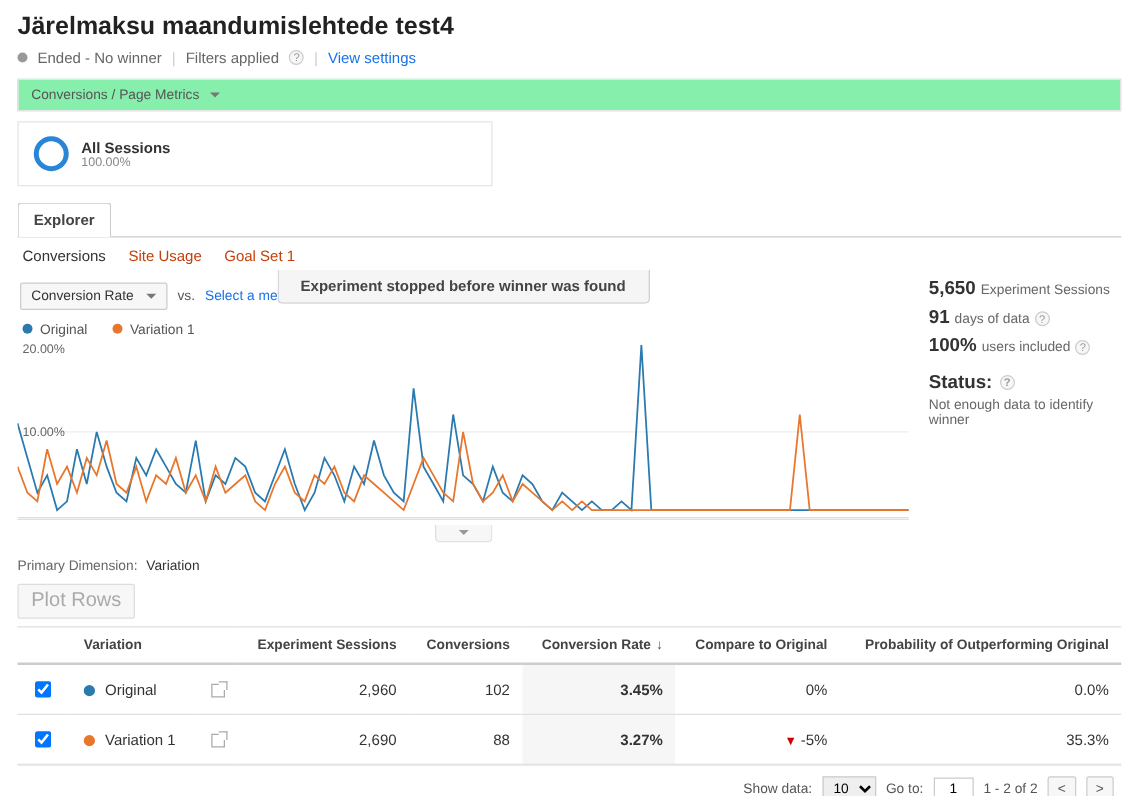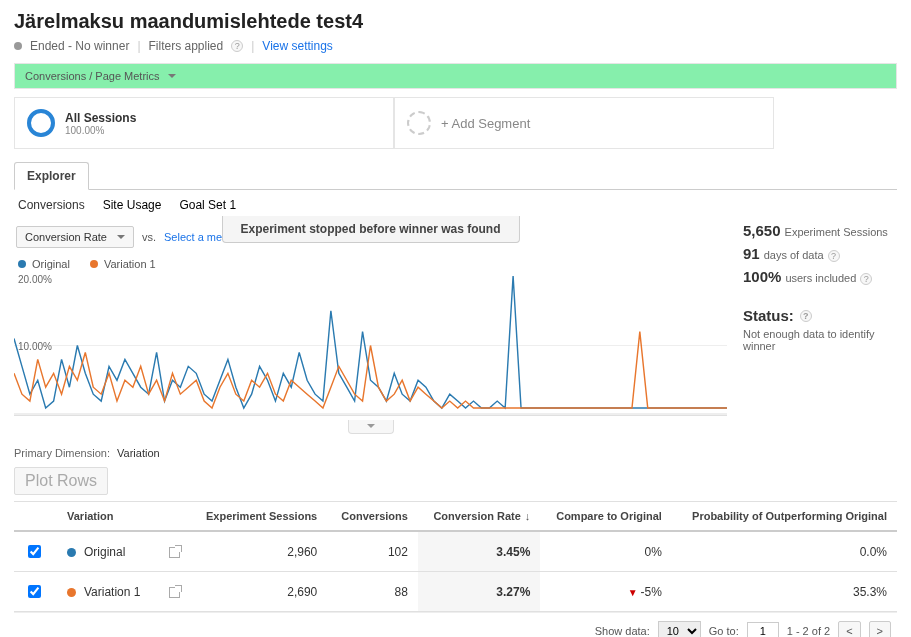--- a/index.html
+++ b/index.html
@@ -97,21 +97,21 @@
     top: 1px;
     border-radius: 3px 3px 0 0;
     color: #444;
   }
   .subtabs {
     padding: 8px 4px;
     display: flex;
     gap: 18px;
     font-size: 12px;
   }
-  .subtab { color: #000000; cursor: pointer; }
+  .subtab { color: #c2410c; cursor: pointer; }
   .subtab.active { color: #333; font-weight: normal; }
   .controls-row {
     display: flex;
     align-items: center;
     gap: 8px;
     position: relative;
     padding: 6px 2px 4px 2px;
   }
   .dropdown-btn {
     border: 1px solid #ccc;
@@ -169,21 +169,21 @@
     gap: 12px;
   }
   .chart-col { flex: 1; }
   .stats-col {
     width: 158px;
     padding: 2px 0 0 4px;
   }
   .stat-row { display:flex; align-items:baseline; gap:4px; margin-bottom:6px; }
   .stat-num { font-weight:bold; font-size:15px; color:#333; }
   .stat-txt { font-size:11px; color:#666; }
-  .status-block { margin-top:22px; }
+  .status-block { margin-top:12px; }
   .status-title { font-weight:bold; font-size:15px; color:#333; display:flex; align-items:center; gap:6px;}
   .status-body { font-size:11px; color:#666; margin-top:4px; max-width:140px;}
   .legend {
     display:flex; gap:20px; padding: 6px 4px;
     font-size: 11px; color:#555;
   }
   .legend-dot {
     width:8px; height:8px; border-radius:50%; display:inline-block; margin-right:6px;
   }
   .chart-wrap {
@@ -292,24 +292,20 @@
   <span>Conversions / Page Metrics</span>
 </div>
 
 <div class="segments-row">
   <div class="segment-card">
     <div class="circle-blue"></div>
     <div>
       <div class="seg-title">All Sessions</div>
       <div class="seg-sub">100.00%</div>
     </div>
-  </div>
-  <div class="segment-card">
-    <div class="circle-gray"></div>
-    <div class="seg-add">+ Add Segment</div>
   </div>
 </div>
 
 <div class="tabs-bar">
   <div class="tab">Explorer</div>
 </div>
 
 <div class="subtabs">
   <span class="subtab active">Conversions</span>
   <span class="subtab">Site Usage</span>

